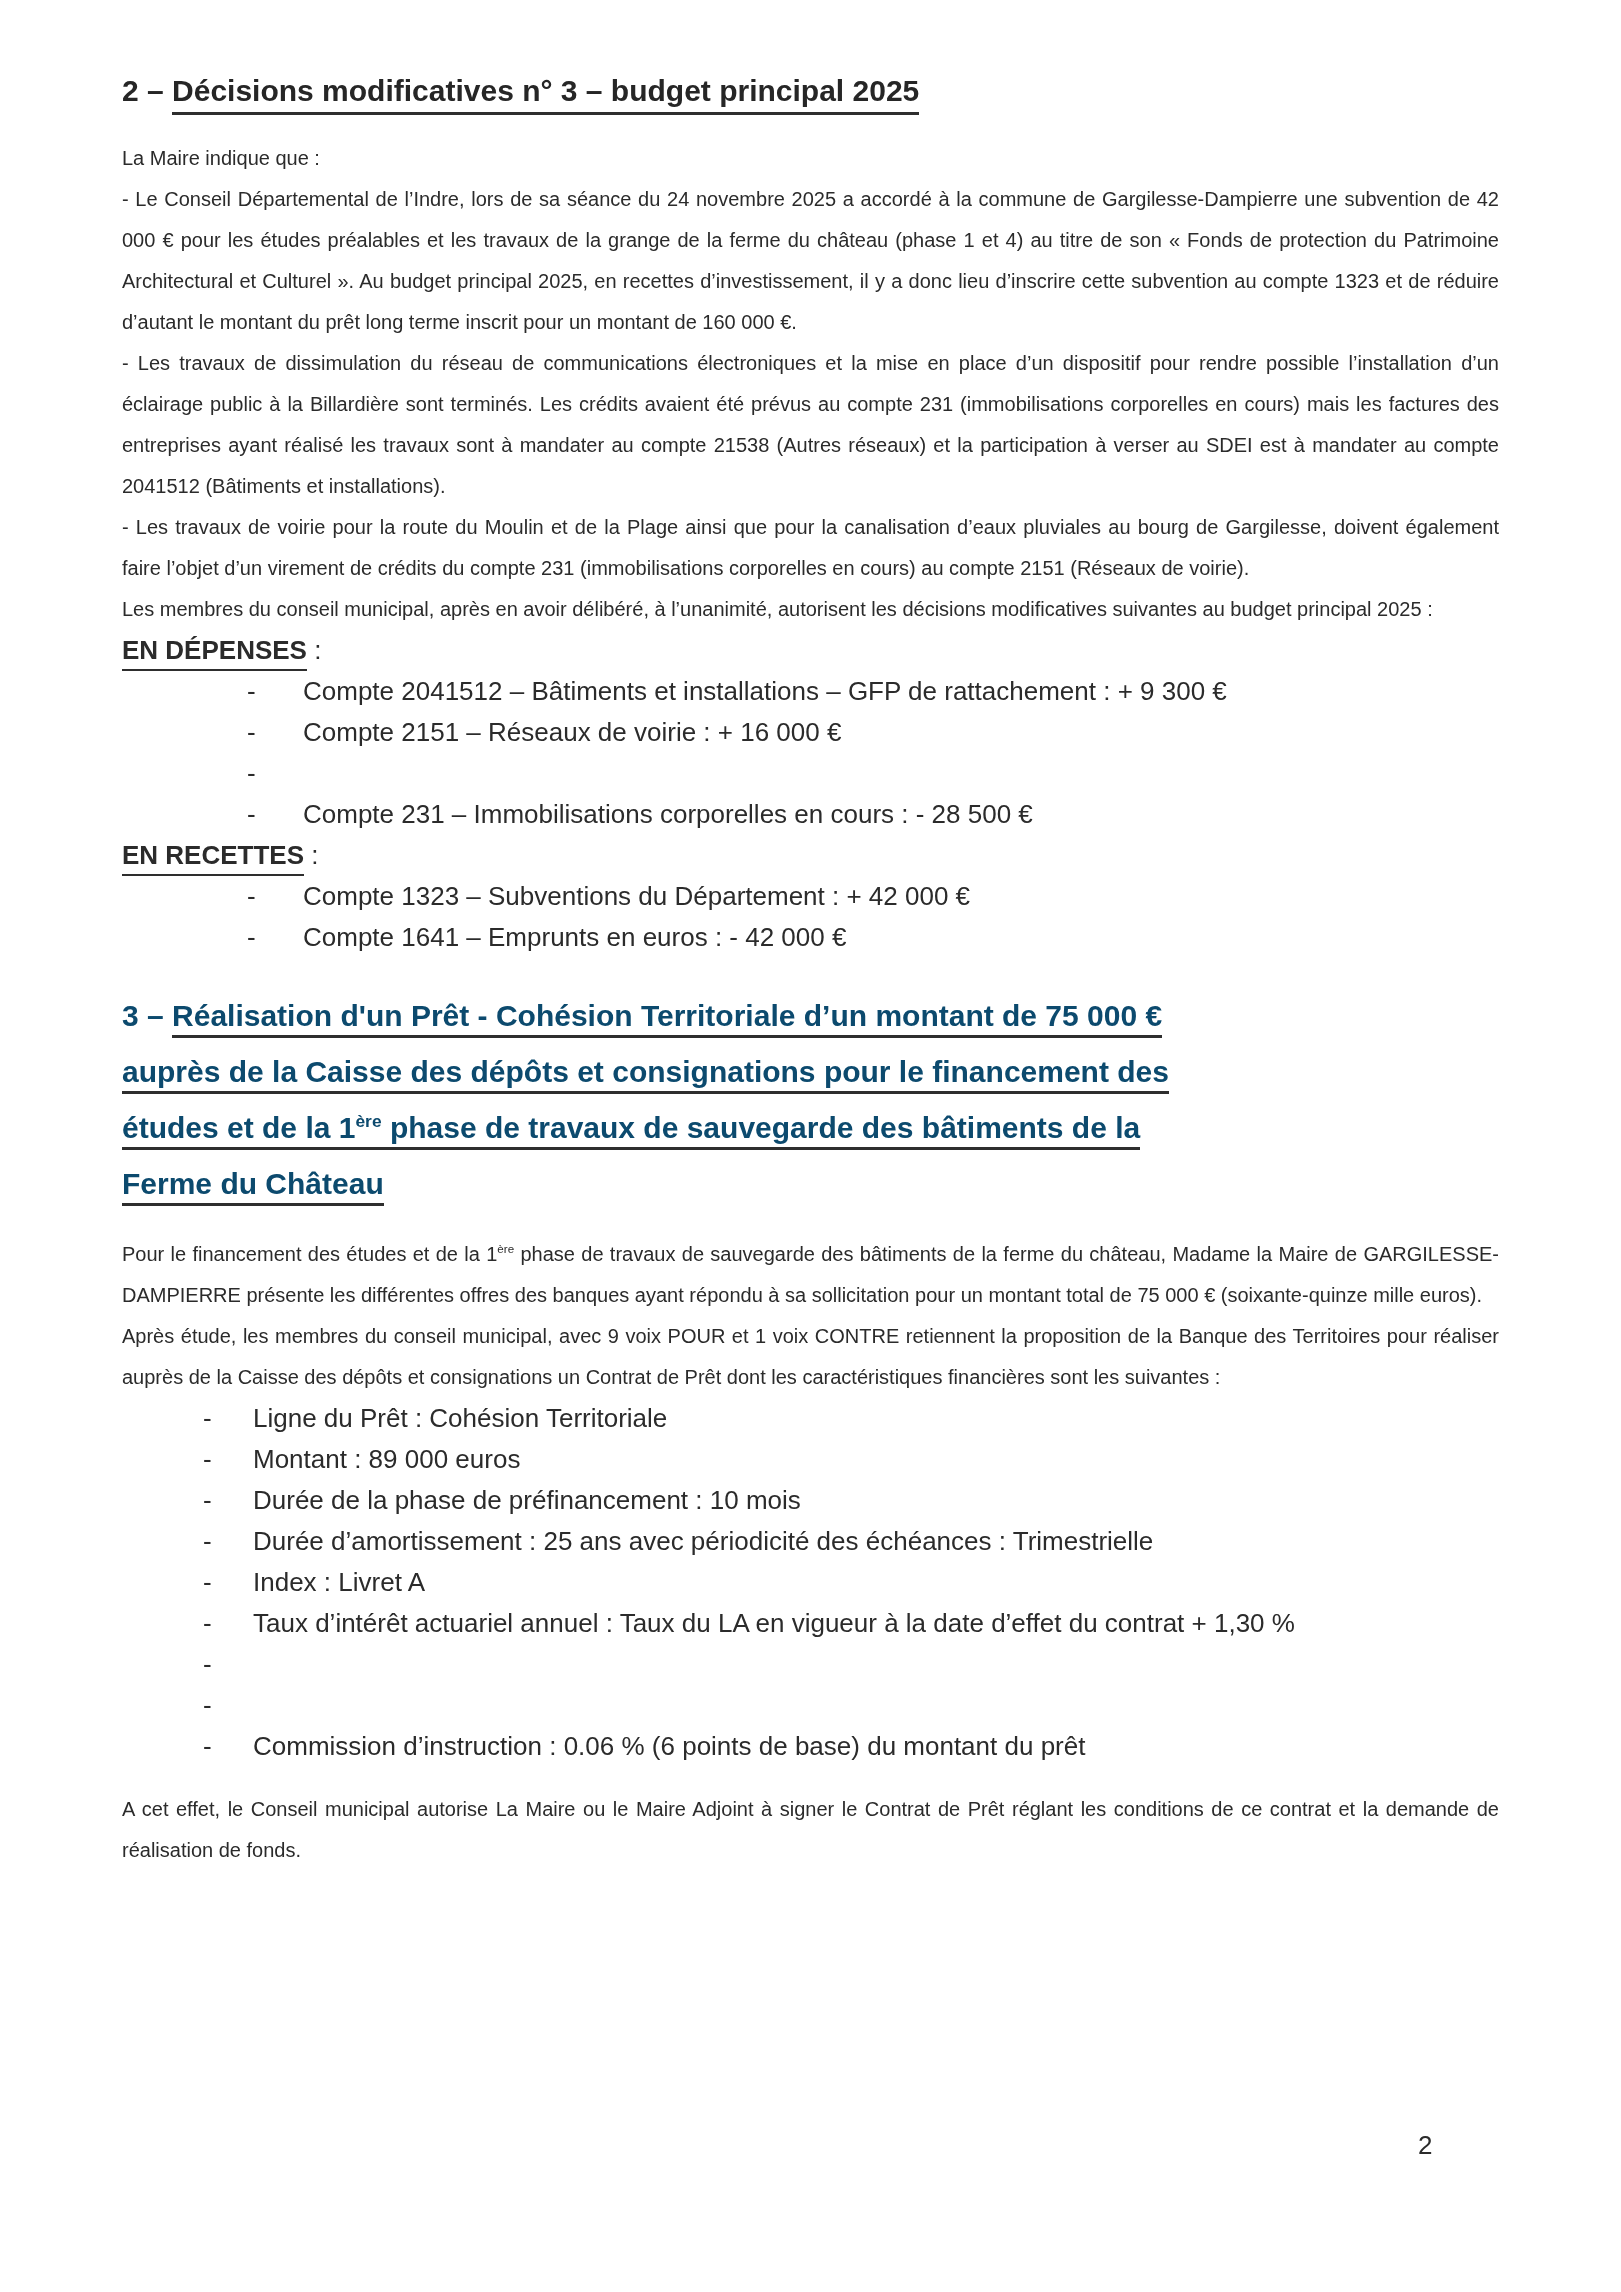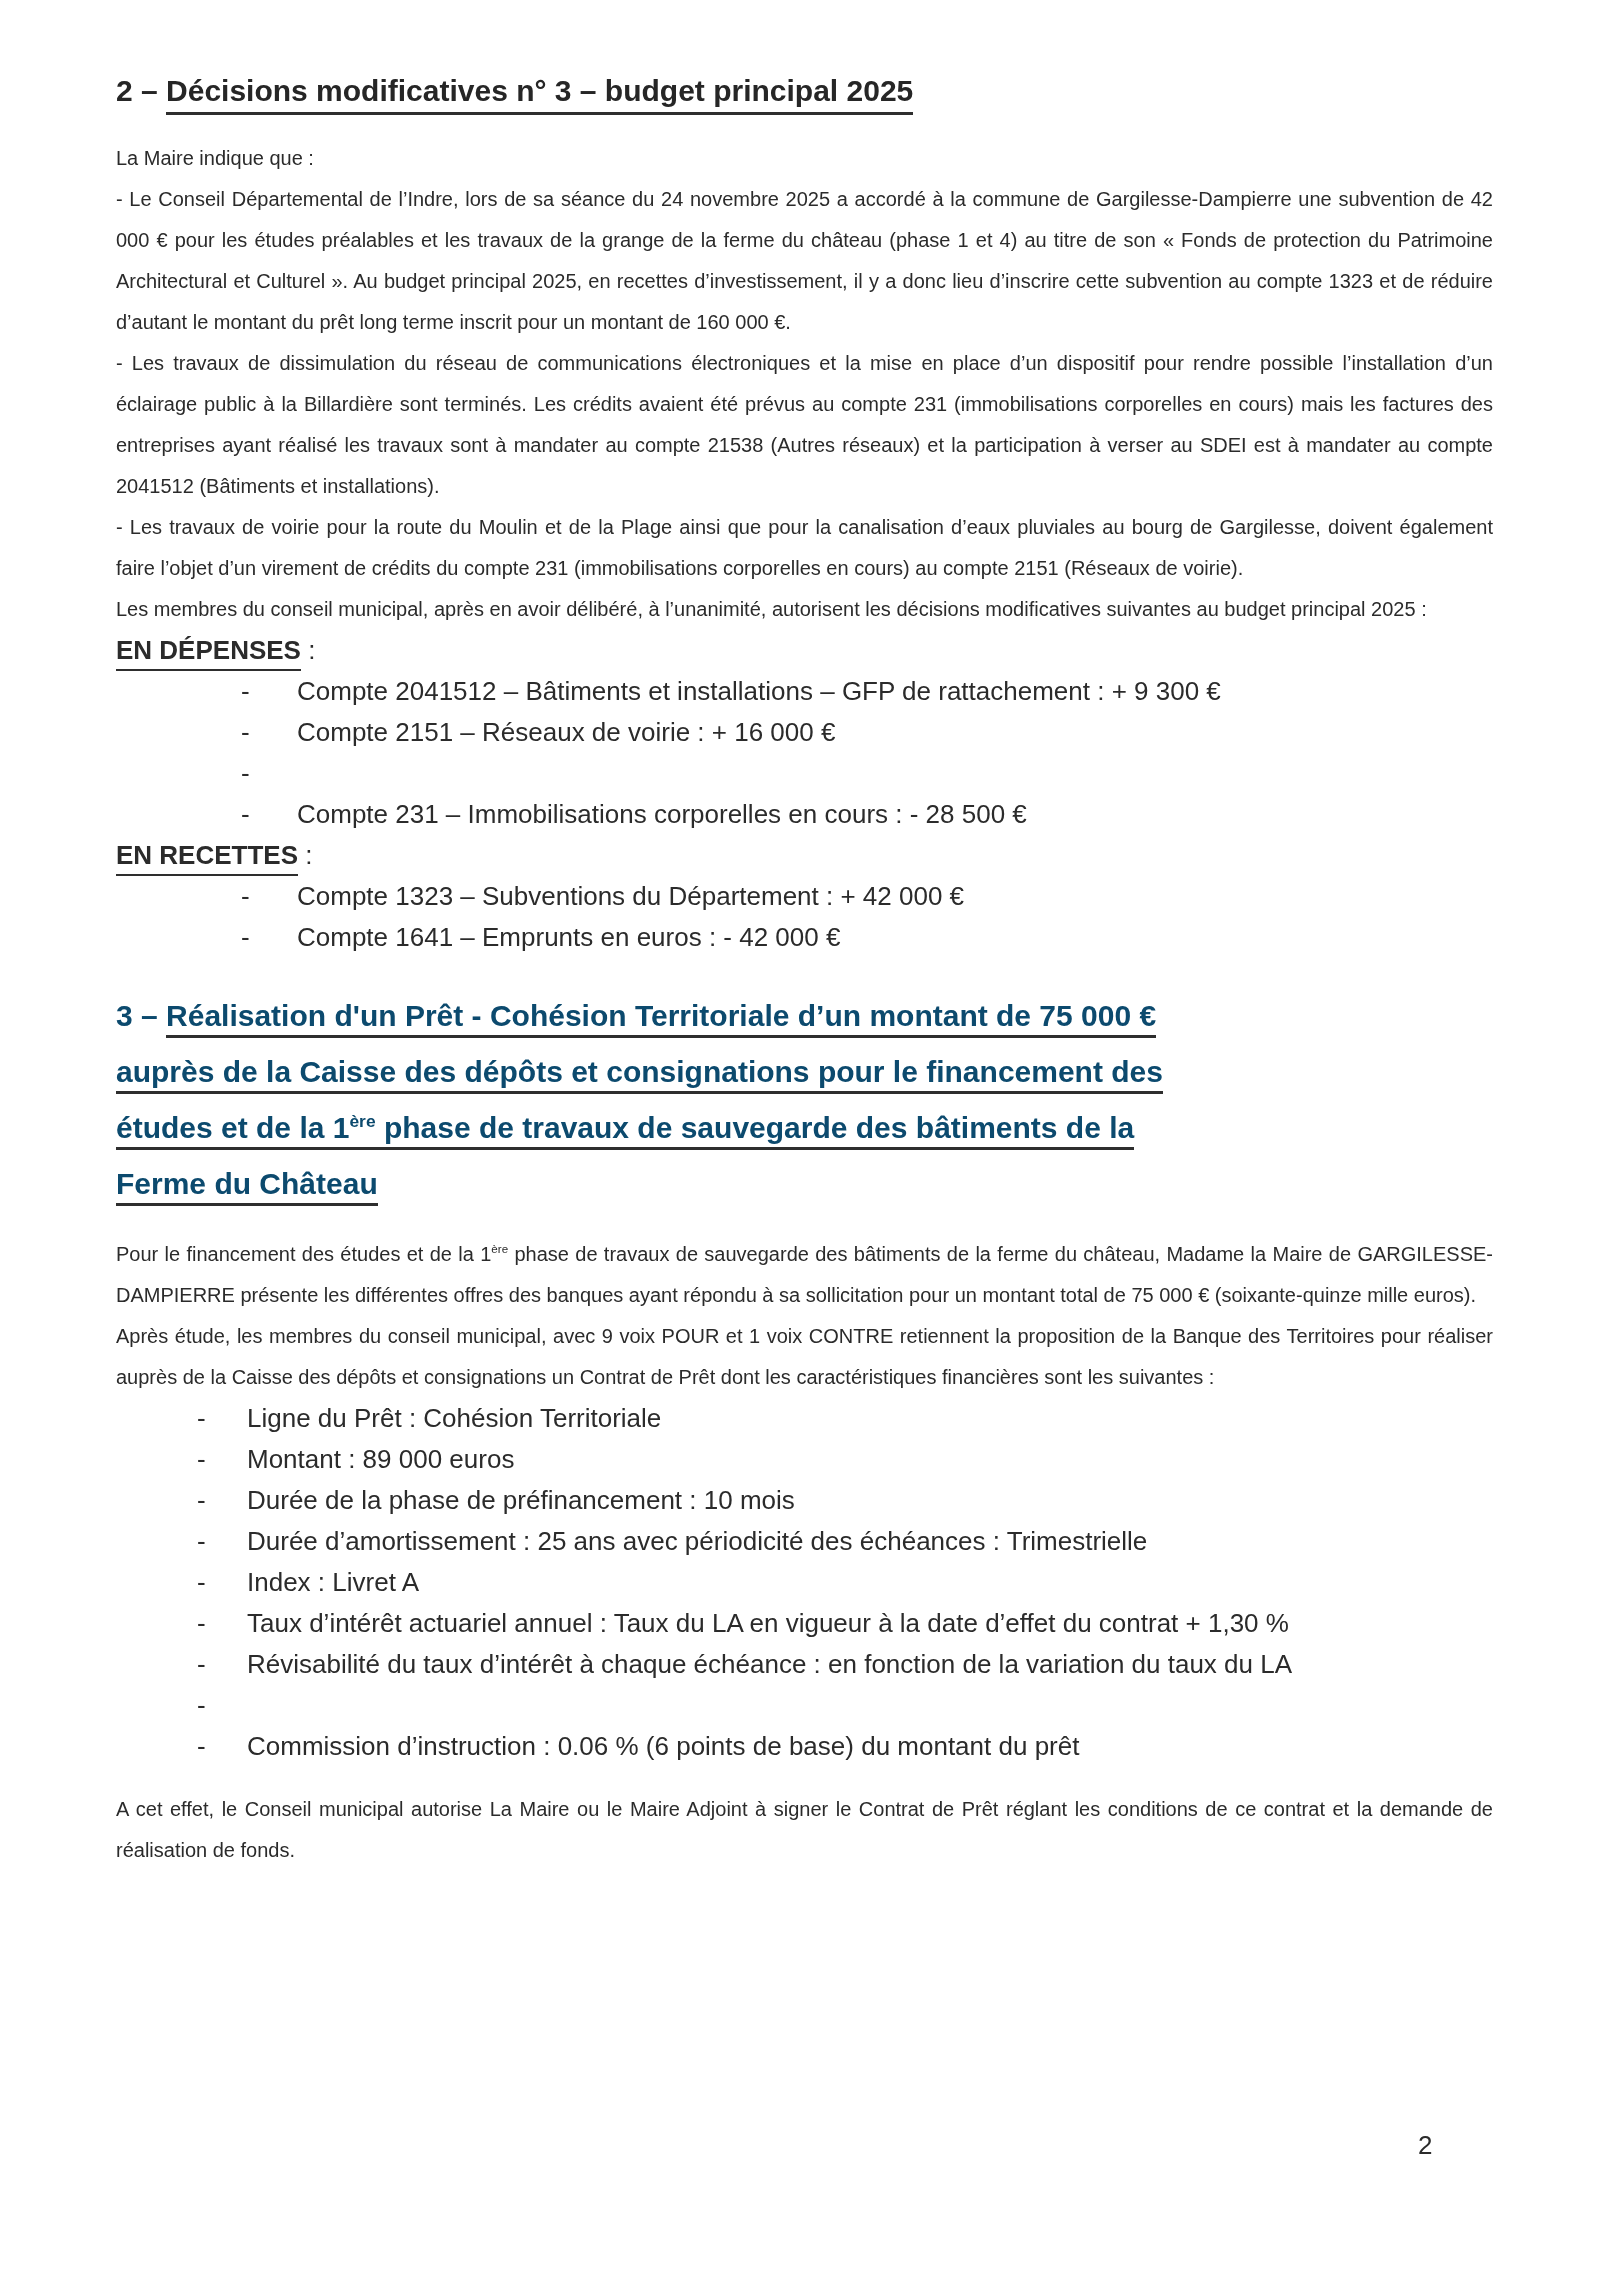--- a/index.html
+++ b/index.html
@@ -7,21 +7,21 @@
     width:1621px;height:2293px;
     background:#ffffff;
     font-family:"Liberation Sans","DejaVu Sans",sans-serif;
     color:#2b2b2b;
     position:relative;
     overflow:hidden;
   }
   .page{position:absolute;inset:0;}
   .content{
     position:absolute;
-    left:116px;top:70px;
+    left:122px;top:70px;
     width:1377px;
   }
   
   .sec-heading{
     margin:0 0 27px 0;
     font-size:30px;
     font-weight:bold;
     color:#262626;
     line-height:41px;
   }
@@ -150,21 +150,20 @@
     <div class="bullet loan">
         <span class="dash">-</span>
         <span class="btxt">Index : Livret A</span>
       </div>
     <div class="bullet loan">
         <span class="dash">-</span>
         <span class="btxt">Taux d’intérêt actuariel annuel : Taux du LA en vigueur à la date d’effet du contrat + 1,30 %</span>
       </div>
     <div class="bullet loan">
         <span class="dash">-</span>
-        <span class="btxt">Révisabilité du taux d’intérêt à chaque échéance : en fonction de la variation du taux du LA</span>
       </div>
     <div class="bullet loan">
         <span class="dash">-</span>
       </div>
     <div class="bullet loan">
         <span class="dash">-</span>
         <span class="btxt">Commission d’instruction : 0.06 % (6 points de base) du montant du prêt</span>
       </div>
 
     <p class="body-p closing">A cet effet, le Conseil municipal autorise La Maire ou le Maire Adjoint à signer le Contrat de Prêt réglant les conditions de ce contrat et la demande de réalisation de fonds.</p>

